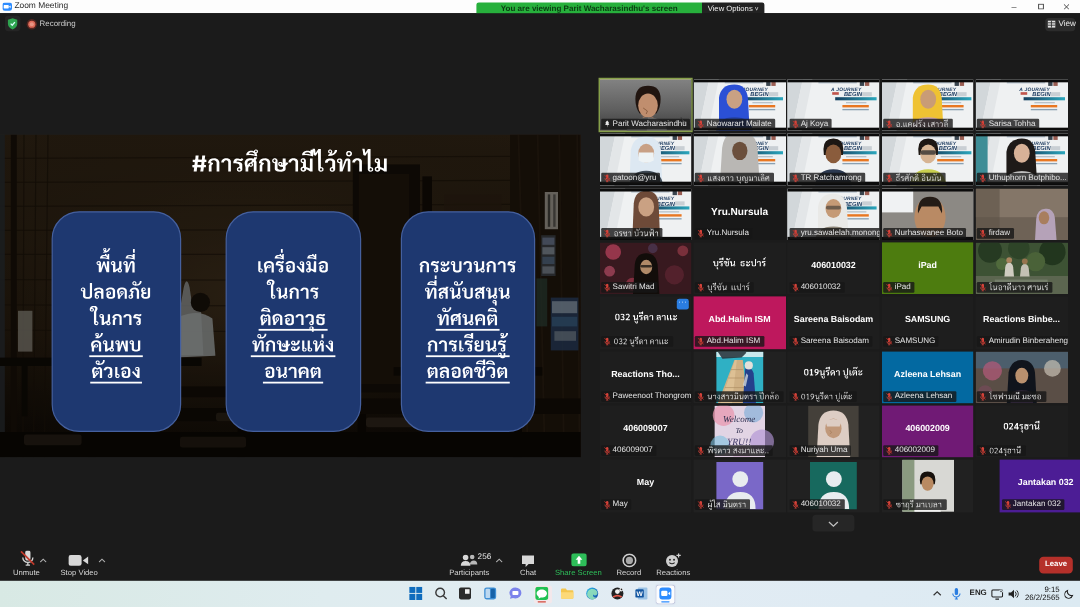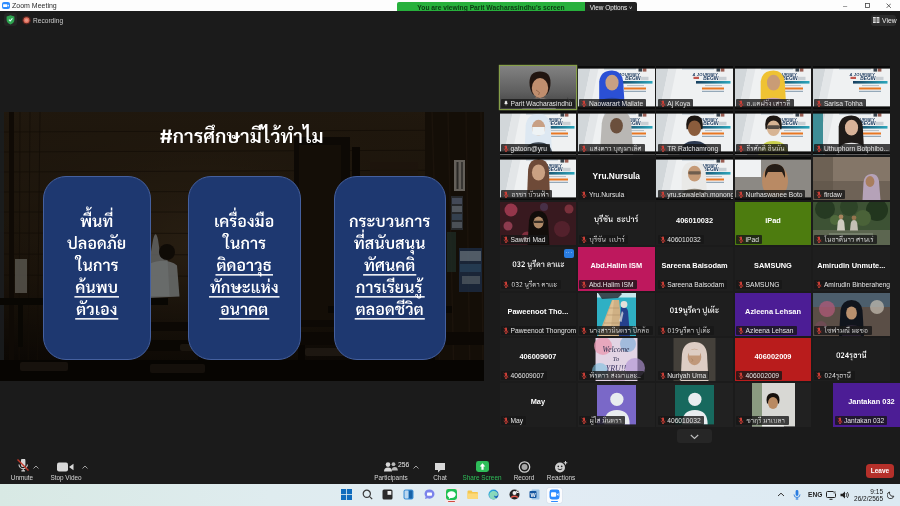--- a/index.html
+++ b/index.html
@@ -625,32 +625,32 @@
     <div class="lbl">
       <svg width="6" height="7" viewBox="0 0 12 14" style="flex:0 0 auto;margin-right:1.5px">
         <path d="M4 3a2 2 0 0 1 4 0v4a2 2 0 0 1-4 0z" fill="#d5443b"></path>
         <path d="M2.2 7a3.8 3.8 0 0 0 7.6 0M6 10.8v2.4M4 13h4" stroke="#d5443b" stroke-width="1.3" fill="none"></path>
         <line x1="1.5" y1="1.5" x2="10.5" y2="12" stroke="#b03028" stroke-width="1.6"></line>
       </svg>
       <span>SAMSUNG</span>
     </div>
   </div>
 <div class="tile" style="left:812.9px;top:247.4px;width:76.8px;height:43.35px;background:#1e1e1e">
-    <div class="cname" style="top:14.0px">Amirudin  Unmute...</div>
+    <div class="cname" style="top:14.0px">Reactions  Binbe...</div>
     <div class="lbl">
       <svg width="6" height="7" viewBox="0 0 12 14" style="flex:0 0 auto;margin-right:1.5px">
         <path d="M4 3a2 2 0 0 1 4 0v4a2 2 0 0 1-4 0z" fill="#d5443b"></path>
         <path d="M2.2 7a3.8 3.8 0 0 0 7.6 0M6 10.8v2.4M4 13h4" stroke="#d5443b" stroke-width="1.3" fill="none"></path>
         <line x1="1.5" y1="1.5" x2="10.5" y2="12" stroke="#b03028" stroke-width="1.6"></line>
       </svg>
       <span>Amirudin Binberaheng</span>
     </div>
   </div>
 <div class="tile" style="left:499.5px;top:292.75px;width:76.8px;height:43.35px;background:#1e1e1e">
-    <div class="cname" style="top:14.0px">Paweenoot  Tho...</div>
+    <div class="cname" style="top:14.0px">Reactions  Tho...</div>
     <div class="lbl">
       <svg width="6" height="7" viewBox="0 0 12 14" style="flex:0 0 auto;margin-right:1.5px">
         <path d="M4 3a2 2 0 0 1 4 0v4a2 2 0 0 1-4 0z" fill="#d5443b"></path>
         <path d="M2.2 7a3.8 3.8 0 0 0 7.6 0M6 10.8v2.4M4 13h4" stroke="#d5443b" stroke-width="1.3" fill="none"></path>
         <line x1="1.5" y1="1.5" x2="10.5" y2="12" stroke="#b03028" stroke-width="1.6"></line>
       </svg>
       <span>Paweenoot Thongrom</span>
     </div>
   </div>
 <div class="tile" style="left:577.9px;top:292.75px;width:76.8px;height:43.35px;background:#212121">
@@ -689,21 +689,21 @@
       <svg width="6" height="7" viewBox="0 0 12 14" style="flex:0 0 auto;margin-right:1.5px">
         <path d="M4 3a2 2 0 0 1 4 0v4a2 2 0 0 1-4 0z" fill="#d5443b"></path>
         <path d="M2.2 7a3.8 3.8 0 0 0 7.6 0M6 10.8v2.4M4 13h4" stroke="#d5443b" stroke-width="1.3" fill="none"></path>
         <line x1="1.5" y1="1.5" x2="10.5" y2="12" stroke="#b03028" stroke-width="1.6"></line>
       </svg>
       <svg width="44" height="9">
         <path transform="translate(0.5,6.9)" d="M30.1 0.5L30.0 1.1L30.8 1.5L30.9 2.0L31.9 2.1L32.2 1.8L32.2 0.4L31.9 0.4L31.9 1.6L31.6 1.9L31.1 1.6L31.0 0.5ZM30.4 0.6L30.8 0.8L30.6 1.1L30.2 1.0ZM13.1 0.5L13.0 1.1L13.8 1.5L13.9 2.0L14.9 2.1L15.2 1.8L15.2 0.4L14.9 0.4L14.9 1.6L14.6 1.9L14.1 1.6L14.0 0.5ZM13.4 0.6L13.8 0.8L13.6 1.1L13.2 1.0ZM39.5 -0.9L40.0 -0.4L41.2 -0.2L42.1 -0.9L42.4 -1.8L41.9 -1.8L41.5 -0.9L40.8 -0.9L40.9 -1.4L40.0 -1.8L39.5 -1.4ZM40.2 -1.5L40.5 -1.0L40.1 -0.8L39.9 -1.2ZM39.5 -3.0L39.9 -2.5L41.4 -2.4L42.2 -3.1L42.4 -3.9L41.9 -3.9L41.6 -3.1L41.1 -2.8L40.8 -2.9L40.9 -3.5L40.5 -3.9L39.8 -3.8ZM40.2 -3.6L40.5 -3.1L40.1 -2.9L39.9 -3.4ZM33.4 -3.9L33.4 -0.5L33.8 -0.1L34.6 -0.2L34.8 -1.0L33.9 -1.5L33.9 -3.9ZM34.0 -1.1L34.5 -0.9L34.2 -0.4L33.8 -0.6ZM24.0 -3.8L23.5 -2.9L24.1 -3.0L24.5 -3.5L25.5 -3.2L25.6 -0.1L26.1 -0.1L26.0 -3.5L25.5 -3.9ZM20.1 -3.8L19.5 -3.0L19.9 -0.1L20.4 -0.1L21.8 -2.1L21.5 -2.8L20.9 -2.9L20.5 -2.1L21.0 -1.6L20.5 -1.1L20.0 -2.8L20.8 -3.5L21.6 -3.5L22.1 -3.0L22.2 -0.1L22.8 -0.1L22.6 -3.2L21.9 -3.9ZM21.0 -2.6L21.5 -2.4L21.1 -1.9L20.8 -2.4ZM11.8 -3.8L11.6 -3.1L12.5 -2.6L12.5 -0.1L13.1 -0.1L14.0 -0.8L14.2 -0.2L15.2 -0.2L15.4 -0.9L15.0 -1.4L15.2 -1.6L15.2 -3.9L14.8 -3.9L14.6 -1.6L13.0 -0.9L13.0 -3.6L12.8 -3.9ZM14.6 -1.0L15.1 -0.8L15.0 -0.4L14.4 -0.5ZM11.9 -3.2L12.0 -3.6L12.6 -3.5L12.4 -3.0ZM35.8 -3.8L35.4 -3.0L35.8 -0.1L36.2 -0.1L37.6 -1.9L37.6 -2.4L36.9 -2.8L36.5 -2.4L36.9 -1.5L36.4 -1.0L35.9 -2.5L36.4 -3.6L37.1 -3.1L37.8 -3.6L38.1 -3.2L38.2 -0.1L38.8 -0.1L38.6 -3.5L38.0 -4.0L37.2 -3.6L36.5 -4.0ZM37.1 -2.5L37.2 -1.9L36.8 -2.0ZM18.9 -3.9L16.6 -3.9L16.2 -3.5L16.1 -2.8L17.9 -2.4L17.9 -1.4L17.1 -1.0L17.2 -0.2L18.2 -0.1L18.5 -0.4L18.4 -2.6L16.8 -3.2L17.0 -3.5L18.5 -3.4ZM17.6 -1.1L18.1 -0.9L18.0 -0.4L17.4 -0.6ZM10.0 -4.8L8.8 -4.8L7.9 -3.8L8.2 -2.1L9.0 -1.8L10.1 -1.8L9.5 -1.0L8.2 -0.5L8.2 0.0L9.8 -0.5L10.9 -2.0L11.0 -3.5ZM9.0 -4.2L9.8 -4.2L10.4 -3.6L10.4 -2.9L9.6 -2.1L8.9 -2.2L8.5 -2.8L8.5 -3.8ZM5.8 -4.8L4.6 -4.0L4.6 -3.5L5.5 -4.0L5.6 -0.8L4.8 -0.5L4.8 -0.1L7.0 -0.1L7.0 -0.5L6.1 -0.6L6.1 -4.8ZM1.2 -4.8L0.4 -3.8L0.2 -1.6L1.0 -0.2L2.4 -0.1L3.4 -1.4L3.4 -3.5L2.6 -4.6ZM1.5 -4.4L2.4 -4.2L2.9 -3.2L2.9 -1.6L2.1 -0.5L1.5 -0.5L0.9 -1.4L0.9 -3.5ZM32.2 -5.6L31.8 -5.6L31.8 -0.9L31.5 -0.6L30.4 -0.5L30.0 -0.8L29.9 -3.6L29.6 -3.9L28.5 -3.5L28.5 -3.1L29.4 -2.6L29.4 -0.8L29.8 -0.2L31.6 -0.1L32.2 -0.6ZM28.8 -3.2L28.9 -3.6L29.5 -3.5L29.2 -3.0ZM36.0 -5.2L36.8 -4.9L37.0 -5.5L36.5 -6.0L36.8 -6.2L37.1 -5.9L37.6 -6.2L37.9 -5.5L37.5 -4.9L38.2 -5.0L38.9 -5.5L39.1 -6.5L38.6 -6.5L38.4 -5.5L37.9 -6.5L37.1 -6.2L36.5 -6.5L36.0 -5.9ZM36.4 -5.6L36.8 -5.5L36.5 -5.0ZM18.6 -6.5L18.1 -6.5L17.9 -5.9L17.5 -6.1L16.2 -6.0L15.8 -5.6L15.6 -5.0L18.6 -4.6ZM16.2 -5.6L17.4 -5.9L17.9 -5.0Z" fill="#e5e5e5"></path>
       </svg>
     </div>
   </div>
-<div class="tile" style="left:734.6px;top:292.75px;width:76.8px;height:43.35px;background:#4c1d95">
+<div class="tile" style="left:734.6px;top:292.75px;width:76.8px;height:43.35px;background:#0369a1">
     <div class="cname" style="top:14.0px">Azleena Lehsan</div>
     <div class="lbl">
       <svg width="6" height="7" viewBox="0 0 12 14" style="flex:0 0 auto;margin-right:1.5px">
         <path d="M4 3a2 2 0 0 1 4 0v4a2 2 0 0 1-4 0z" fill="#d5443b"></path>
         <path d="M2.2 7a3.8 3.8 0 0 0 7.6 0M6 10.8v2.4M4 13h4" stroke="#d5443b" stroke-width="1.3" fill="none"></path>
         <line x1="1.5" y1="1.5" x2="10.5" y2="12" stroke="#b03028" stroke-width="1.6"></line>
       </svg>
       <span>Azleena Lehsan</span>
     </div>
   </div>
@@ -774,21 +774,21 @@
     </svg>
     <div class="lbl">
       <svg width="6" height="7" viewBox="0 0 12 14" style="flex:0 0 auto;margin-right:1.5px">
         <path d="M4 3a2 2 0 0 1 4 0v4a2 2 0 0 1-4 0z" fill="#d5443b"></path>
         <path d="M2.2 7a3.8 3.8 0 0 0 7.6 0M6 10.8v2.4M4 13h4" stroke="#d5443b" stroke-width="1.3" fill="none"></path>
         <line x1="1.5" y1="1.5" x2="10.5" y2="12" stroke="#b03028" stroke-width="1.6"></line>
       </svg>
       <span>Nuriyah Uma</span>
     </div>
   </div>
-<div class="tile" style="left:734.6px;top:338.1px;width:76.8px;height:43.35px;background:#b91c1c">
+<div class="tile" style="left:734.6px;top:338.1px;width:76.8px;height:43.35px;background:#701a75">
     <div class="cname" style="top:14.0px">406002009</div>
     <div class="lbl">
       <svg width="6" height="7" viewBox="0 0 12 14" style="flex:0 0 auto;margin-right:1.5px">
         <path d="M4 3a2 2 0 0 1 4 0v4a2 2 0 0 1-4 0z" fill="#d5443b"></path>
         <path d="M2.2 7a3.8 3.8 0 0 0 7.6 0M6 10.8v2.4M4 13h4" stroke="#d5443b" stroke-width="1.3" fill="none"></path>
         <line x1="1.5" y1="1.5" x2="10.5" y2="12" stroke="#b03028" stroke-width="1.6"></line>
       </svg>
       <span>406002009</span>
     </div>
   </div>

